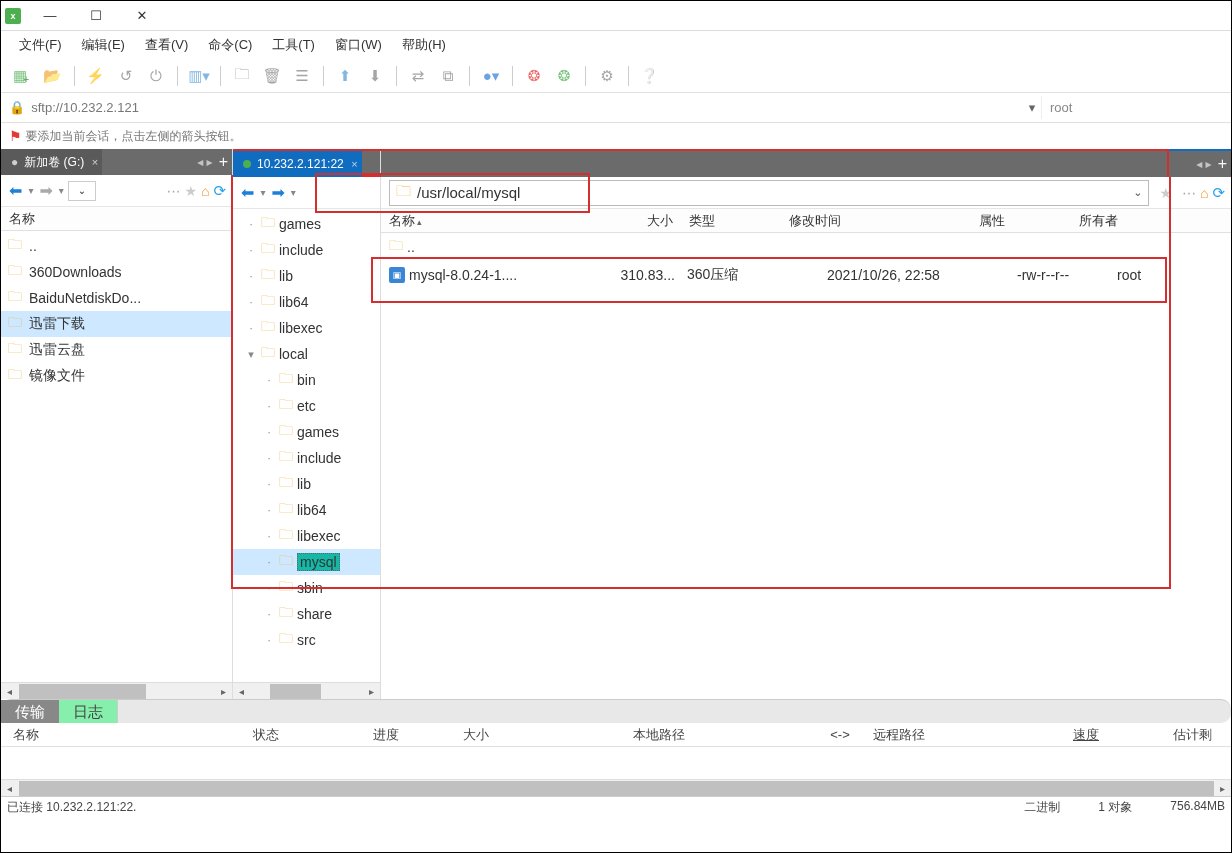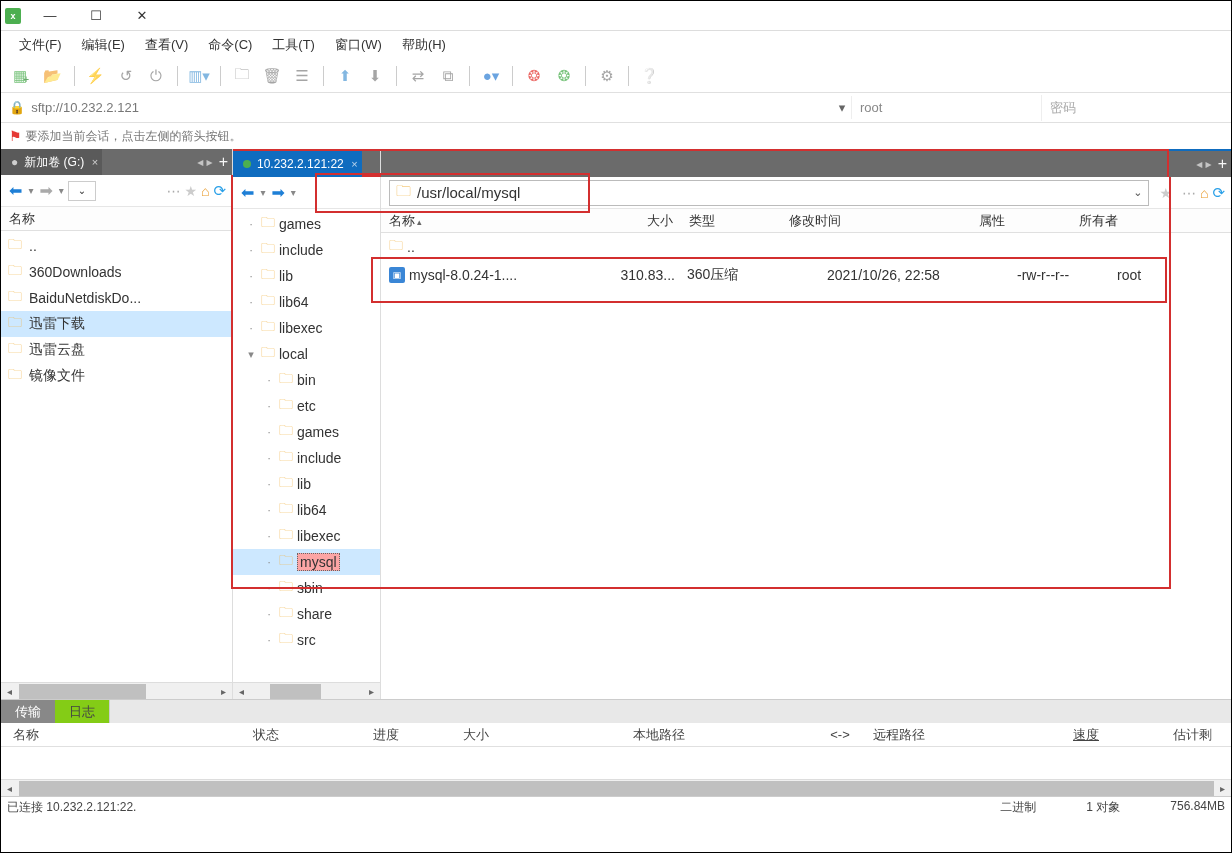--- a/index.html
+++ b/index.html
@@ -86,58 +86,58 @@
 .folder { color: #f0b64e; }
 .file-row.selected { background: #cde8ff; }
 
 
 .tree { flex:1; overflow:hidden; font-size: 14px; padding-top:2px; }
 .tree-row { height: 26px; display: flex; align-items: center; gap: 4px; padding-right: 4px; }
 .tree-row .indent { display:inline-block; }
 .tree-row .toggle { width: 12px; color:#888; font-size:11px; text-align:center; }
 .tree-row .fi { color:#f0b64e; }
 .tree-row.sel { background: #cde8ff; }
-.tree-row.sel span.lbl { background:#fca5a5; border:1px dotted #666; padding: 0 2px; }
+.tree-row.sel span.lbl { background:#14b8a6; border:1px dotted #666; padding: 0 2px; }
 
 
 .right-table { flex: 1; position: relative; }
 .rt-row { height: 28px; display:flex; align-items:center; font-size: 14px; }
 .rt-row .c-name { width: 220px; padding-left: 8px; display:flex;align-items:center;gap:4px; }
 .rt-row .c-size { width: 80px; text-align:right; padding-right:6px; }
 .rt-row .c-type { width: 100px; padding-left:6px; }
 .rt-row .c-mtime { width: 190px; padding-left:6px;margin-left:40px; }
 .rt-row .c-attr { width: 100px; padding-left:6px; }
 .rt-row .c-owner { flex:1; padding-left:6px; }
 .file-ico { width:16px;height:16px;background:#3a86d6;display:inline-flex;align-items:center;justify-content:center;color:#fff;font-size:9px;border-radius:2px; }
 
 .highlight-box { position: absolute; border: 2px solid #d32f2f; pointer-events: none; }
 
 
 .hscroll { height: 17px; background: #f0f0f0; border-top:1px solid #ddd; display:flex;align-items:center; }
 .hscroll .thumb { height:15px; background:#c0c0c0; }
 .hscroll .btn { width:17px;height:17px;display:flex;align-items:center;justify-content:center;color:#666;font-size:10px; }
 
 
-.bottom-tabs { height: 24px; display: flex; background: #e8e8e8; border-top:1px solid #ccc; font-size: 13px; }
+.bottom-tabs { height: 24px; display: flex; background: #e8e8e8; border-top:1px solid #ccc; font-size: 15px; border-radius: 10px; }
 .bottom-tab { padding: 3px 14px; background: #888; color:#fff; }
-.bottom-tab.inactive { background: #84cc16; color: #444; border-right:1px solid #ccc; }
+.bottom-tab.inactive { background: #86efac; color: #444; border-right:1px solid #ccc; }
 
 
 .transfer-header { height: 24px; display: flex; align-items: center; font-size: 13px; color:#444; border-bottom:1px solid #e0e0e0; padding: 0 4px; }
 .transfer-header .tc { padding: 0 8px; }
 .tc-name { width: 240px; } .tc-status { width: 120px; } .tc-progress { width: 90px; font-family: Liberation Mono, monospace; }
 .tc-size { width: 170px; } .tc-local { width: 190px; } .tc-dir { width: 50px; text-align:center; }
 .tc-remote { width: 200px; } .tc-speed { width: 100px; text-decoration: underline; } .tc-eta { flex:1; }
 
 .transfer-body { height: 32px; }
 
 
 .status-bar { height: 22px; display: flex; align-items: center; font-size: 12px; color: #444; border-top:1px solid #ccc; padding: 0 6px; }
 .status-bar .seg { margin-right: 30px; }
-.status-bar .right-segs { margin-left: auto; display:flex; gap: 50px; }
+.status-bar .right-segs { margin-left: auto; display:flex; gap: 38px; }
 </style>
 </head>
 <body>
 
 <div class="title-bar">
   <div class="app-icon">x</div>
   <div class="win-btns">
     <div class="win-btn">—</div>
     <div class="win-btn">☐</div>
     <div class="win-btn">✕</div>
@@ -184,21 +184,20 @@
   <div class="tb-icon" style="color:#3a86d6;">❔</div>
 </div>
 
 <div class="conn-bar">
   <div class="conn-url">
     <span class="lock">🔒</span>
     <span>sftp://10.232.2.121</span>
   </div>
   <div class="conn-dd">▾</div>
   <div class="conn-field">root</div>
-  <div class="conn-field" style="color:#aaa;">密码</div>
 </div>
 
 <div class="tip-bar">
   <span class="flag">⚑</span>
   <span>要添加当前会话，点击左侧的箭头按钮。</span>
 </div>
 
 <div class="main">
 
   <div class="pane left-pane">

